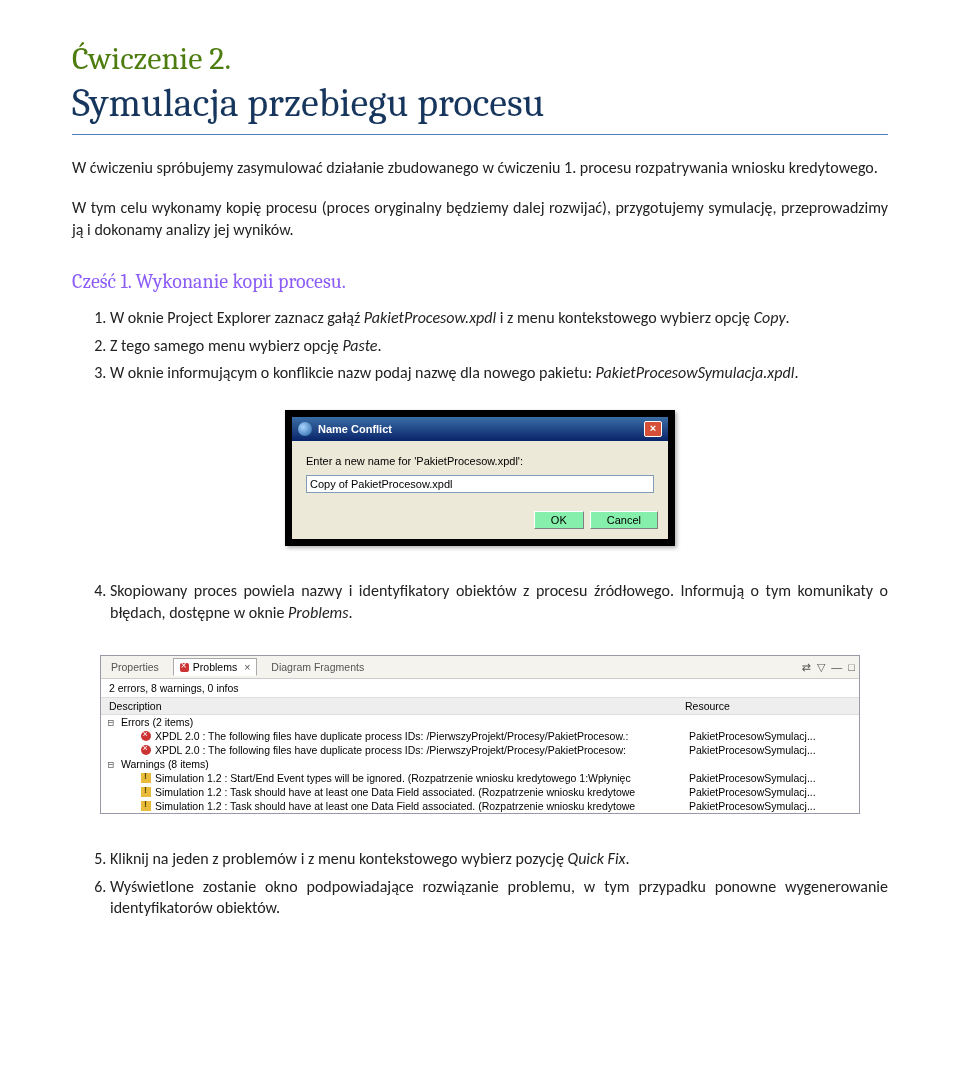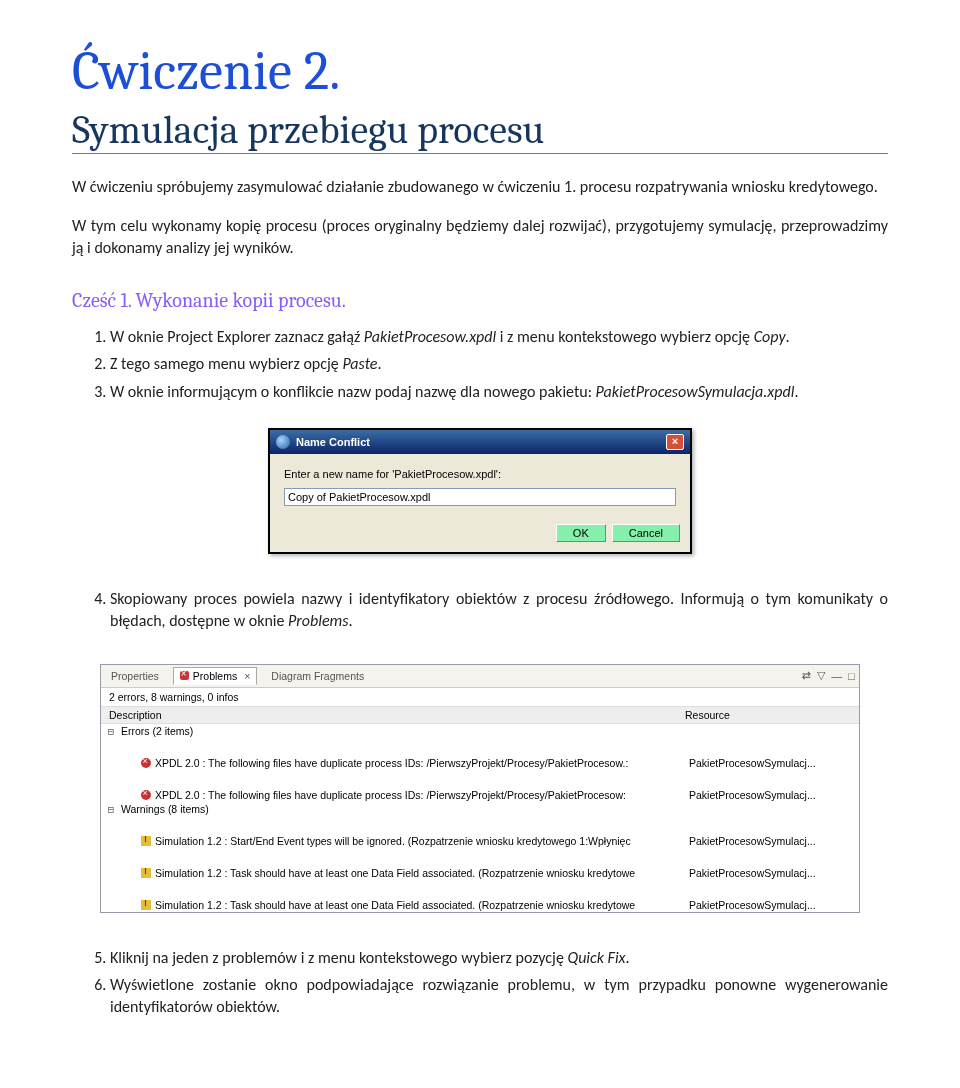--- a/index.html
+++ b/index.html
@@ -6,31 +6,32 @@
   body {
     font-family: Calibri, "Segoe UI", Arial, sans-serif;
     background: #fff;
     width: 960px;
     padding: 40px 72px 40px 72px;
     color: #222;
   }
   h1.main-title {
     font-family: Cambria, Georgia, serif;
     font-weight: normal;
-    color: #1d4ed8;
-    font-size: 54px;
+    color: #4d7c0f;
+    font-size: 32px;
     line-height: 1.2;
     margin-bottom: 2px;
   }
   h1.subtitle {
     font-family: Cambria, Georgia, serif;
     font-weight: normal;
     color: #17365d;
     font-size: 40px;
     border-bottom: 1px solid #4f81bd;
+    padding-bottom: 8px;
     margin-bottom: 22px;
   }
   p.body {
     font-size: 16px;
     line-height: 1.35;
     margin-bottom: 18px;
     text-align: justify;
   }
   h2.section {
     font-family: Cambria, Georgia, serif;
@@ -50,22 +51,22 @@
     text-align: justify;
   }
   em { font-style: italic; }
   .fig-wrap {
     display: flex;
     justify-content: center;
     margin: 26px 0 34px;
   }
   
   .dialog {
-    width: 424px;
-    border: 2px solid #000000;
+    width: 390px;
+    border: 7px solid #000000;
     background: #ece9d8;
     font-family: Tahoma, sans-serif;
     font-size: 11px;
     color: #000;
     box-shadow: 2px 2px 4px rgba(0,0,0,0.3);
   }
   .dlg-title {
     background: linear-gradient(#3a6ea5, #0a246a);
     color: #fff;
     padding: 4px 6px;
@@ -168,21 +169,21 @@
   }
   .col-desc { flex: 1; }
   .col-res { width: 170px; text-align: left; padding-left: 4px;}
   .tree-row {
     display: flex;
     align-items: center;
     padding: 1px 4px;
     gap: 4px;
   }
   .tree-row .twist { width: 12px; text-align:center; color:#666; font-family: monospace;}
-  .tree-row.child2 { padding-left: 40px; margin-top: 18px; }
+  .tree-row.child2 { padding-left: 40px; }
   .icon-x { width:10px; height:10px; background:#c33; border-radius:50%; display:inline-block; position:relative; flex-shrink:0;}
   .icon-x::after{ content:"×"; color:#fff; font-size:9px; position:absolute; left:1.5px; top:-2px;}
   .icon-w { width:10px; height:10px; background:#e8bb3a; display:inline-block; position:relative; flex-shrink:0;}
   .icon-w::after{ content:"!"; color:#5a4a00; font-size:9px; font-weight:bold; position:absolute; left:3px; top:-2px;}
   .tree-label { flex:1; white-space: nowrap; overflow:hidden; text-overflow: clip;}
   .res { width: 170px; white-space: nowrap; overflow: hidden; text-overflow: ellipsis; padding-left:4px;}
 </style>
 </head>
 <body>
 

